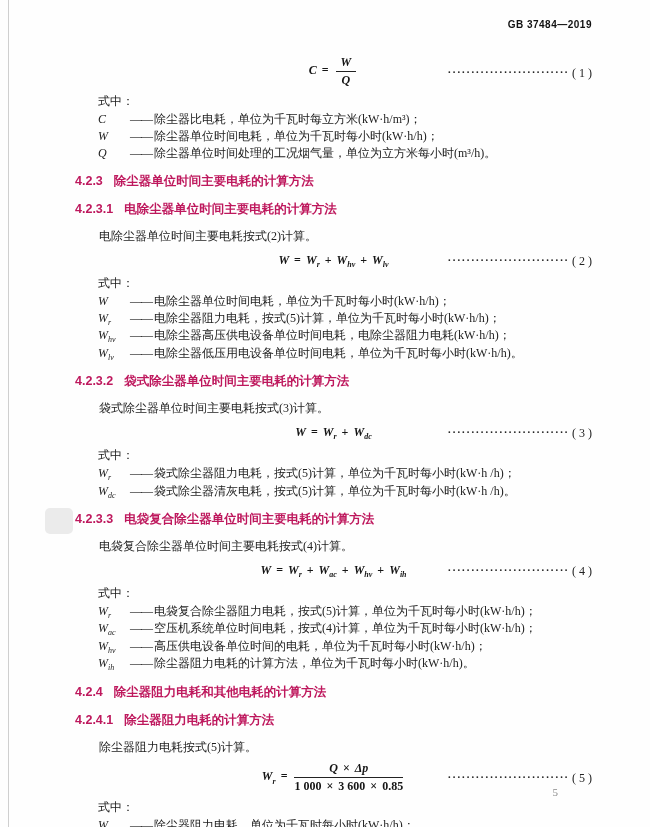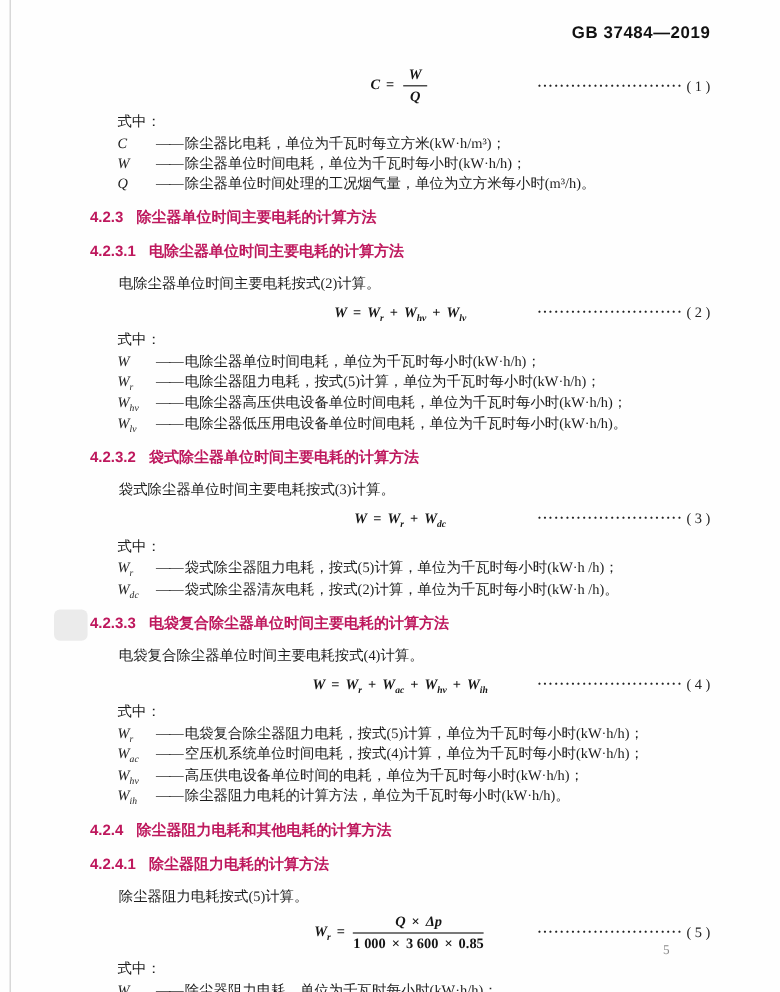--- a/index.html
+++ b/index.html
@@ -9,21 +9,21 @@
     background:#fefefe;
     font-family:"Liberation Serif","DejaVu Serif",serif;
     font-size:12px;color:#1c1c1c;
     overflow:hidden;
   }
   .edge-line{position:absolute;left:8px;top:0;bottom:0;width:1px;background:#cfcfcf;}
   .smudge{position:absolute;left:45px;top:508px;width:28px;height:26px;border-radius:5px;background:#ebebeb;}
   .std-header{
     position:absolute;top:19px;right:58px;
     font-family:"Liberation Sans","DejaVu Sans",sans-serif;
-    font-weight:bold;font-size:14px;letter-spacing:.5px;color:#111;
+    font-weight:bold;font-size:10px;letter-spacing:.5px;color:#111;
   }
   .content{
     position:absolute;top:50px;left:0;right:0;
     padding:0 58px 0 75px;
   }
   .b-heading{
     margin:11px 0 10px;
     font-family:"Liberation Sans","DejaVu Sans",sans-serif;
     font-weight:bold;font-size:12.5px;color:#be185d;
     line-height:17px;
@@ -95,42 +95,42 @@
           <span class="v-desc">电除尘器单位时间电耗，单位为千瓦时每小时(kW·h/h)；</span>
         </div>
         <div class="v-row">
           <span class="v-sym">W<sub>r</sub></span>
           <span class="v-dash">——</span>
           <span class="v-desc">电除尘器阻力电耗，按式(5)计算，单位为千瓦时每小时(kW·h/h)；</span>
         </div>
         <div class="v-row">
           <span class="v-sym">W<sub>hv</sub></span>
           <span class="v-dash">——</span>
-          <span class="v-desc">电除尘器高压供电设备单位时间电耗，单位为千瓦时每小时(kW·h/h)；</span>
+          <span class="v-desc">电除尘器高压供电设备单位时间电耗，电除尘器阻力电耗(kW·h/h)；</span>
         </div>
         <div class="v-row">
           <span class="v-sym">W<sub>lv</sub></span>
           <span class="v-dash">——</span>
           <span class="v-desc">电除尘器低压用电设备单位时间电耗，单位为千瓦时每小时(kW·h/h)。</span>
         </div>
       </div>
       <div class="b-heading"><span class="h-num">4.2.3.2</span><span class="h-title">袋式除尘器单位时间主要电耗的计算方法</span></div>
       <div class="b-para">袋式除尘器单位时间主要电耗按式(3)计算。</div>
       <div class="b-formula"><span class="eq"><span class="v">W</span><span class="op">=</span><span class="v">W</span><sub>r</sub><span class="op">+</span><span class="v">W</span><sub>dc</sub></span><span class="eq-right"><span class="eq-dots">··························</span><span class="eq-no">( 3 )</span></span></div>
       <div class="b-label">式中：</div>
       <div class="v-list">
         <div class="v-row">
           <span class="v-sym">W<sub>r</sub></span>
           <span class="v-dash">——</span>
           <span class="v-desc">袋式除尘器阻力电耗，按式(5)计算，单位为千瓦时每小时(kW·h /h)；</span>
         </div>
         <div class="v-row">
           <span class="v-sym">W<sub>dc</sub></span>
           <span class="v-dash">——</span>
-          <span class="v-desc">袋式除尘器清灰电耗，按式(2)计算，单位为千瓦时每小时(kW·h /h)。</span>
+          <span class="v-desc">袋式除尘器清灰电耗，按式(5)计算，单位为千瓦时每小时(kW·h /h)。</span>
         </div>
       </div>
       <div class="b-heading"><span class="h-num">4.2.3.3</span><span class="h-title">电袋复合除尘器单位时间主要电耗的计算方法</span></div>
       <div class="b-para">电袋复合除尘器单位时间主要电耗按式(4)计算。</div>
       <div class="b-formula"><span class="eq"><span class="v">W</span><span class="op">=</span><span class="v">W</span><sub>r</sub><span class="op">+</span><span class="v">W</span><sub>ac</sub><span class="op">+</span><span class="v">W</span><sub>hv</sub><span class="op">+</span><span class="v">W</span><sub>ih</sub></span><span class="eq-right"><span class="eq-dots">··························</span><span class="eq-no">( 4 )</span></span></div>
       <div class="b-label">式中：</div>
       <div class="v-list">
         <div class="v-row">
           <span class="v-sym">W<sub>r</sub></span>
           <span class="v-dash">——</span>

